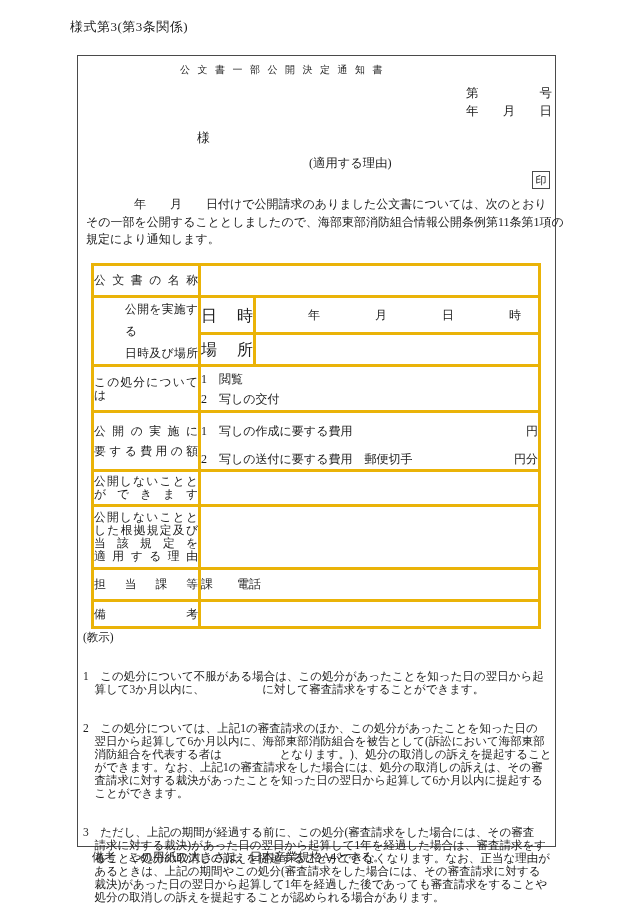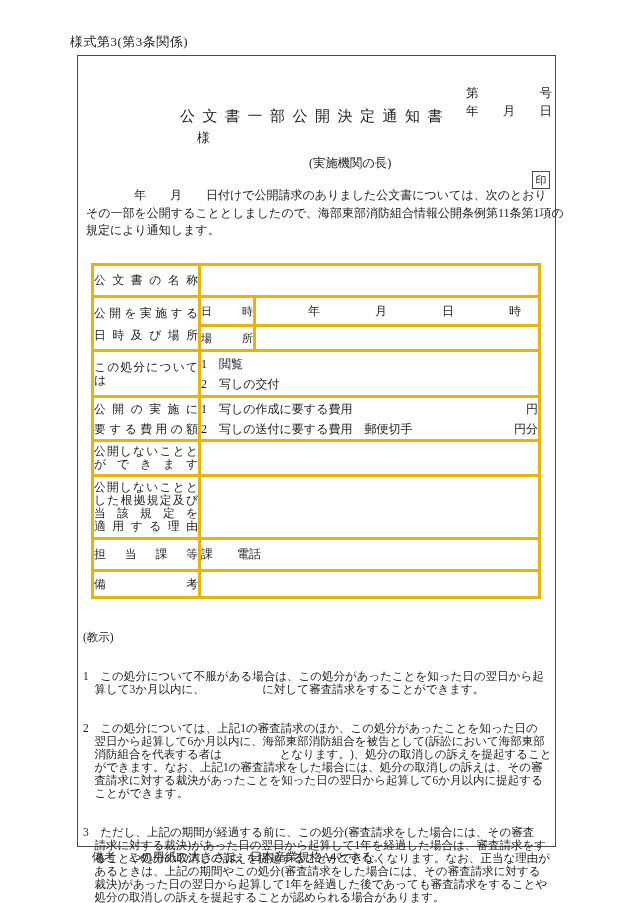--- a/index.html
+++ b/index.html
@@ -1,48 +1,48 @@
 <!DOCTYPE html>
 <html><head>
 <meta charset="utf-8">
 <style>
   html,body { margin:0; padding:0; background:#ffffff; }
   .sheet {
     position:relative; width:630px; height:903px; background:#ffffff;
     font-family:"Liberation Serif","DejaVu Serif",serif; color:#1c1c1c;
     overflow:hidden;
   }
-  .form-label { position:absolute; left:70px; top:33px; font-size:13px; letter-spacing:0.5px; }
+  .form-label { position:absolute; left:70px; top:18px; font-size:13px; letter-spacing:0.5px; }
 
   .outer-box { position:absolute; left:77px; top:55px; width:477px; height:790px; border:1px solid #4a4a4a; }
 
-  .doc-title { position:absolute; left:102px; top:7px; font-size:15px; letter-spacing:7.5px; white-space:nowrap;margin-top:44px; }
+  .doc-title { position:absolute; left:102px; top:7px; font-size:10px; letter-spacing:7.5px; white-space:nowrap; }
 
   .right-line { position:absolute; left:388px; width:86px; display:flex; justify-content:space-between; font-size:12.5px; }
   .docno-row { top:29px; }
   .date-row  { top:47px; }
 
   .recipient { position:absolute; left:119px; top:73px; font-size:13px; }
   .issuer    { position:absolute; left:231px; top:99px; font-size:12.3px; }
   .seal-box  { position:absolute; left:454px; top:115px; width:16px; height:16px; border:1px solid #4a4a4a;
                display:flex; align-items:center; justify-content:center; font-size:11px; }
 
-  .intro { position:absolute; left:8px; top:131px; font-size:12px; line-height:17.6px; white-space:pre; }
+  .intro { position:absolute; left:8px; top:140px; font-size:12px; line-height:17.6px; white-space:pre; }
 
   .main-table { position:absolute; left:13px; top:207px; width:447px; border-collapse:collapse; table-layout:fixed; font-size:12px; }
   .main-table td { border:3px solid #eab308; padding:0; vertical-align:middle; overflow:hidden; }
   .lbl { padding:0 6px; font-size:11.8px; }
-  .sub { padding:0 7px; font-size:11px; }
+  .sub { padding:0 7px; font-size:16px; }
   .jline { text-align:justify; text-align-last:justify; line-height:13px; }
-  .lh22 .jline { line-height:22px; }
+  .lh22 .jline { line-height:22px;margin-left:31px; }
   .lh20 .jline { line-height:20px; }
   .dt-units { display:flex; justify-content:space-between; padding:0 17px 0 52px; }
   .method-cell { padding:3px 6px 3px 13px; line-height:20px; white-space:pre; vertical-align:middle;margin-top:12px; }
   .fee-cell { padding:2px 10px 2px 13px; }
-  .fee-line { display:flex; justify-content:space-between; line-height:20px; }
+  .fee-line { display:flex; justify-content:space-between; line-height:20px;margin-top:8px; }
   .contact-cell { padding-left:48px; }
 
   .kyoji { position:absolute; left:5px; top:549px; width:470px; font-size:11.5px; line-height:13px; white-space:pre; }
   .kyoji div { white-space:pre; }
 
   .bottom-note { position:absolute; left:92px; top:849px; font-size:12px; }
 </style>
 </head>
 <body>
 
@@ -60,21 +60,21 @@
     </div>
 
     <div class="right-line date-row">
       <span>年</span>
       <span>月</span>
       <span>日</span>
     </div>
 
     <div class="recipient">様</div>
 
-    <div class="issuer">(実施機関の長)</div>
+    <div class="issuer">(適用する理由)</div>
 
     <div class="seal-box">
       <span>印</span>
     </div>
 
     <div class="intro">　　　　年　　月　　日付けで公開請求のありました公文書については、次のとおり
 その一部を公開することとしましたので、海部東部消防組合情報公開条例第11条第1項の
 規定により通知します。</div>
 
     <table class="main-table">

